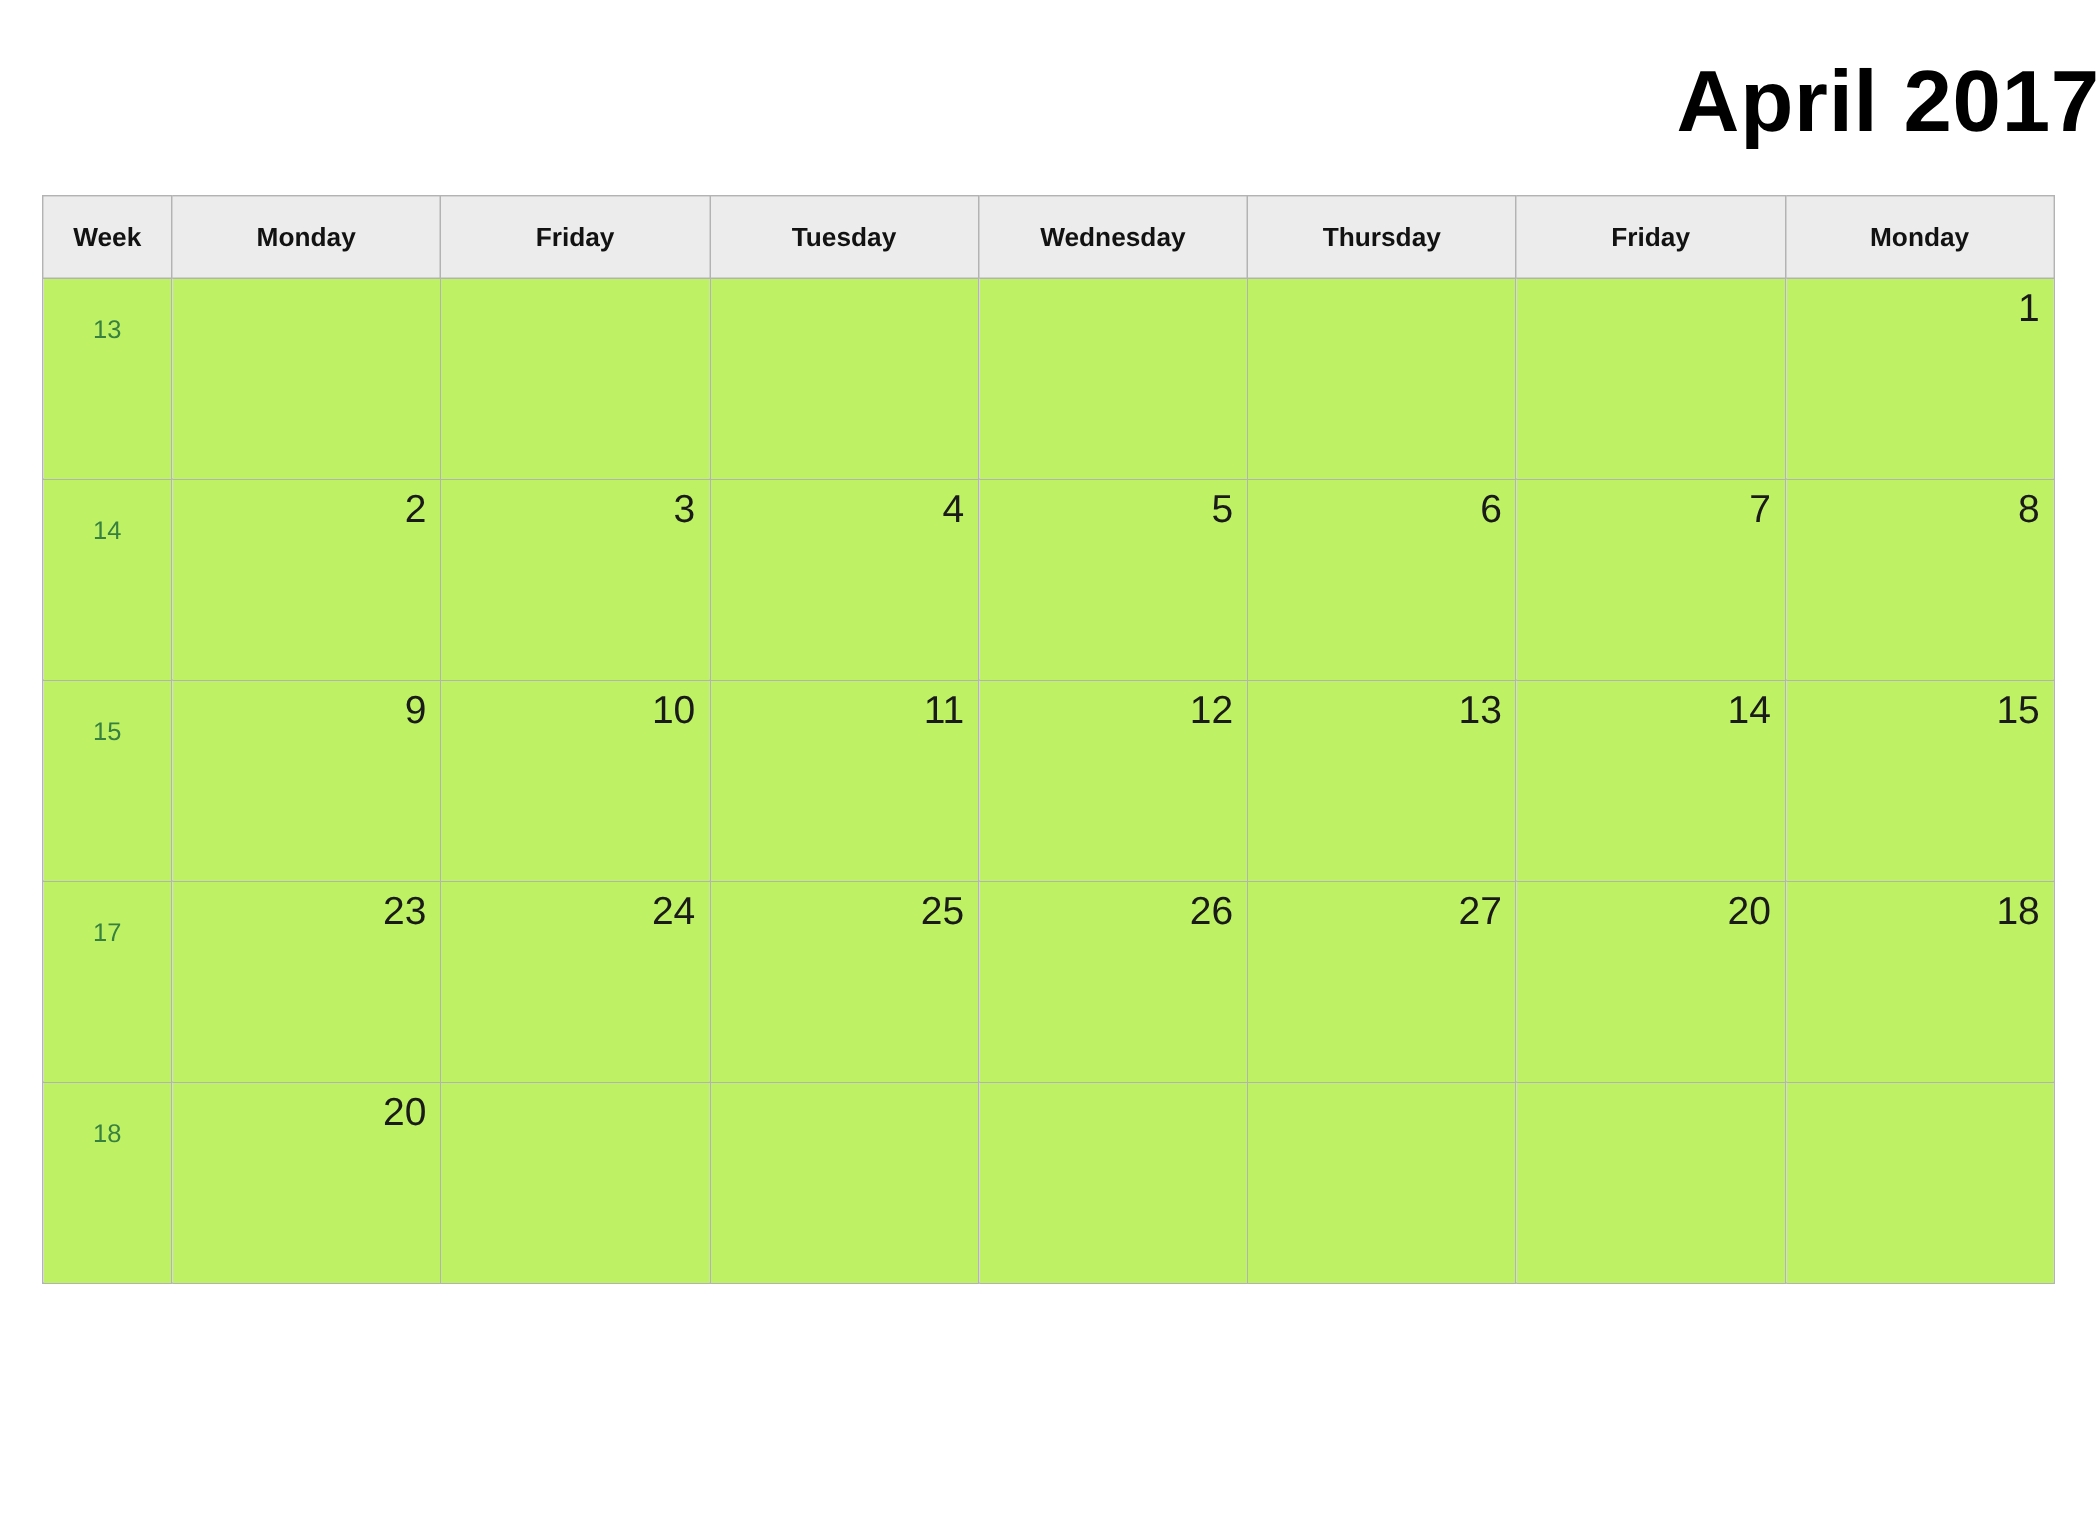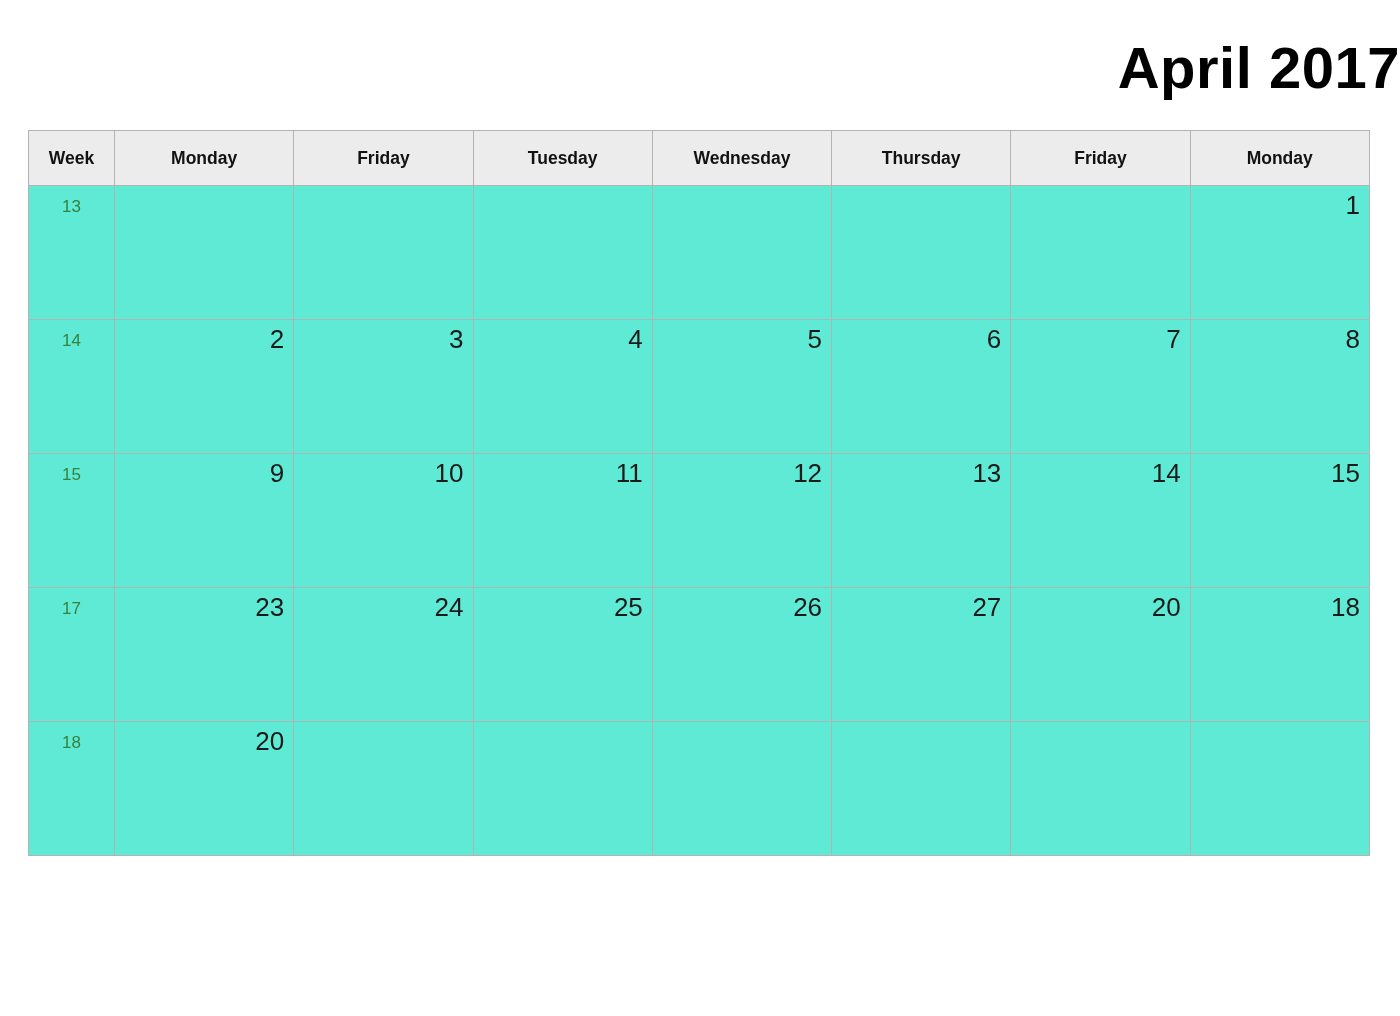--- a/index.html
+++ b/index.html
@@ -65,24 +65,24 @@
     font-size: 17.5px;
     font-weight: bold;
     color: #121212;
     text-align: center;
     vertical-align: middle;
     padding: 15px;
     box-sizing: border-box;
   }
 
   table.calendar td {
-    background: #5eead4;
+    background: #bef264;
     border: 1px solid #b3b3b3;
     height: 134px;
-    padding: 0;
+    padding: 13px;
     vertical-align: top;
     box-sizing: border-box;
     position: relative;
   }
 
   td.week-cell {
     text-align: center;
     vertical-align: middle;
     background: #fcfcfc;
   }

